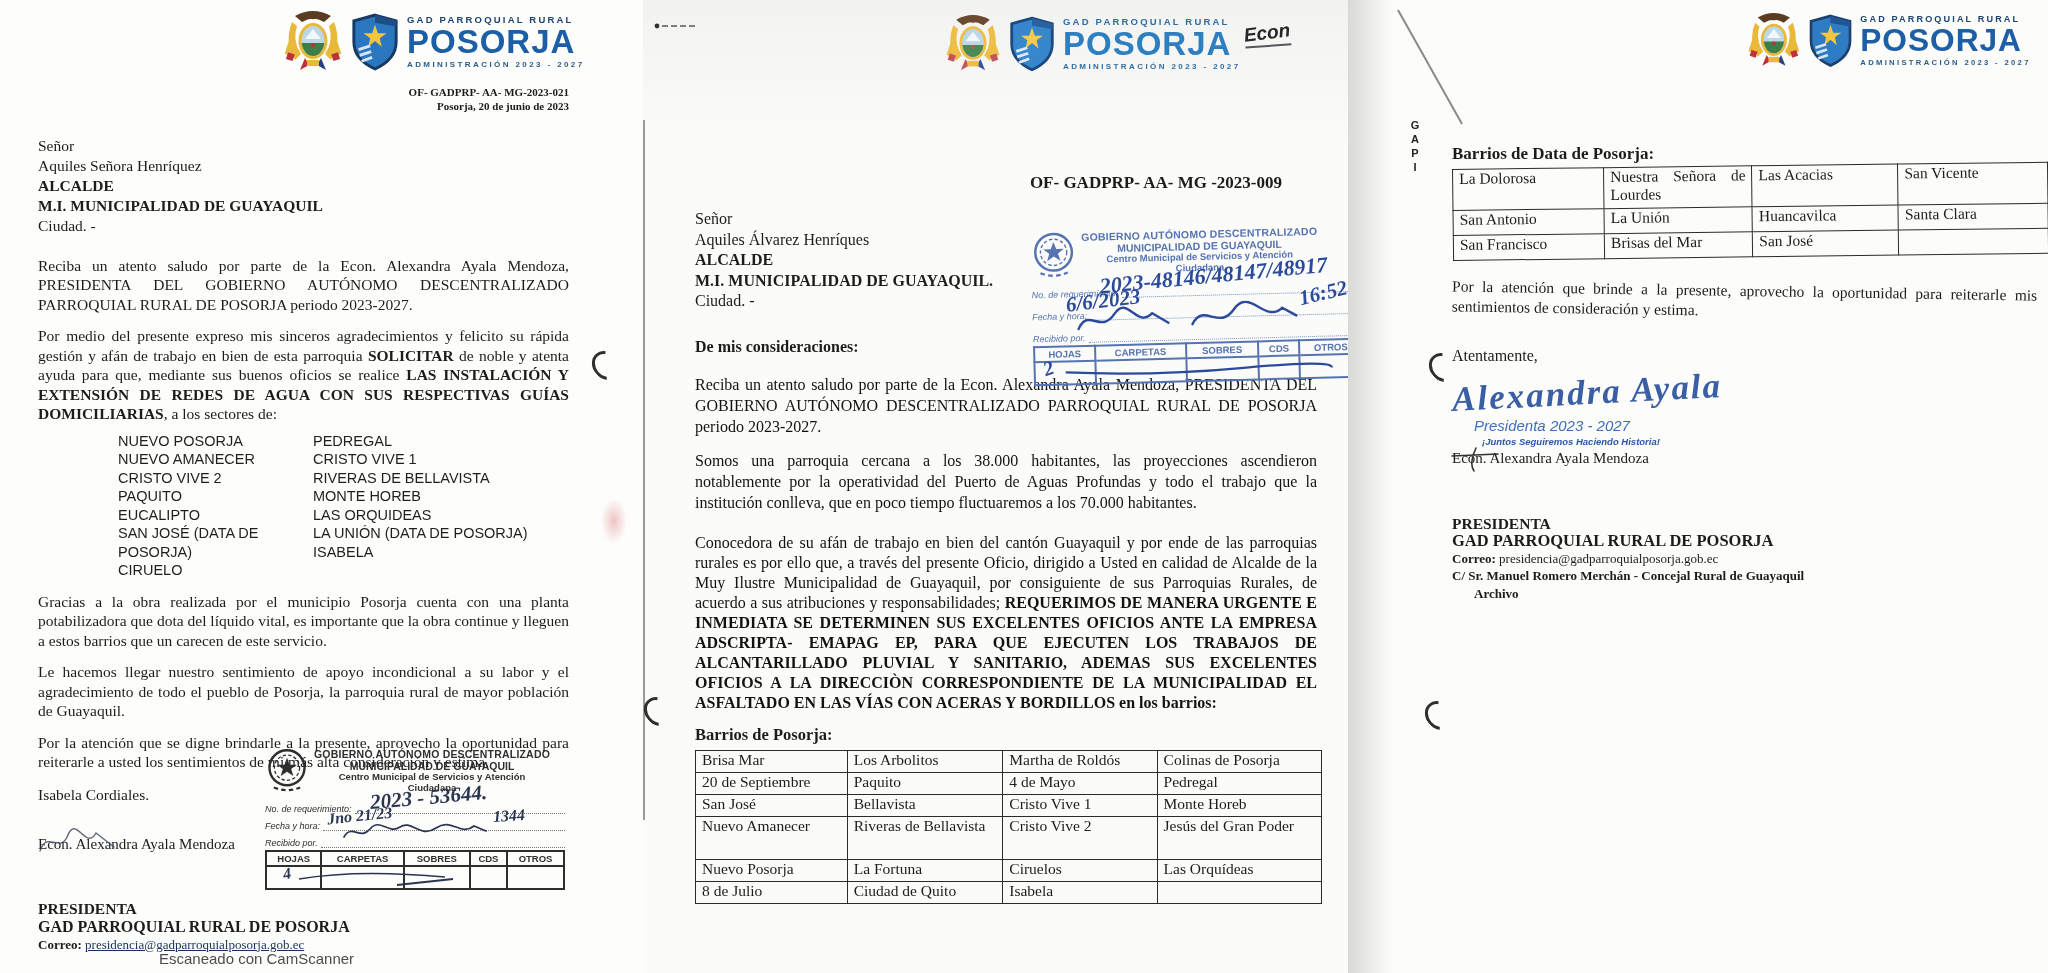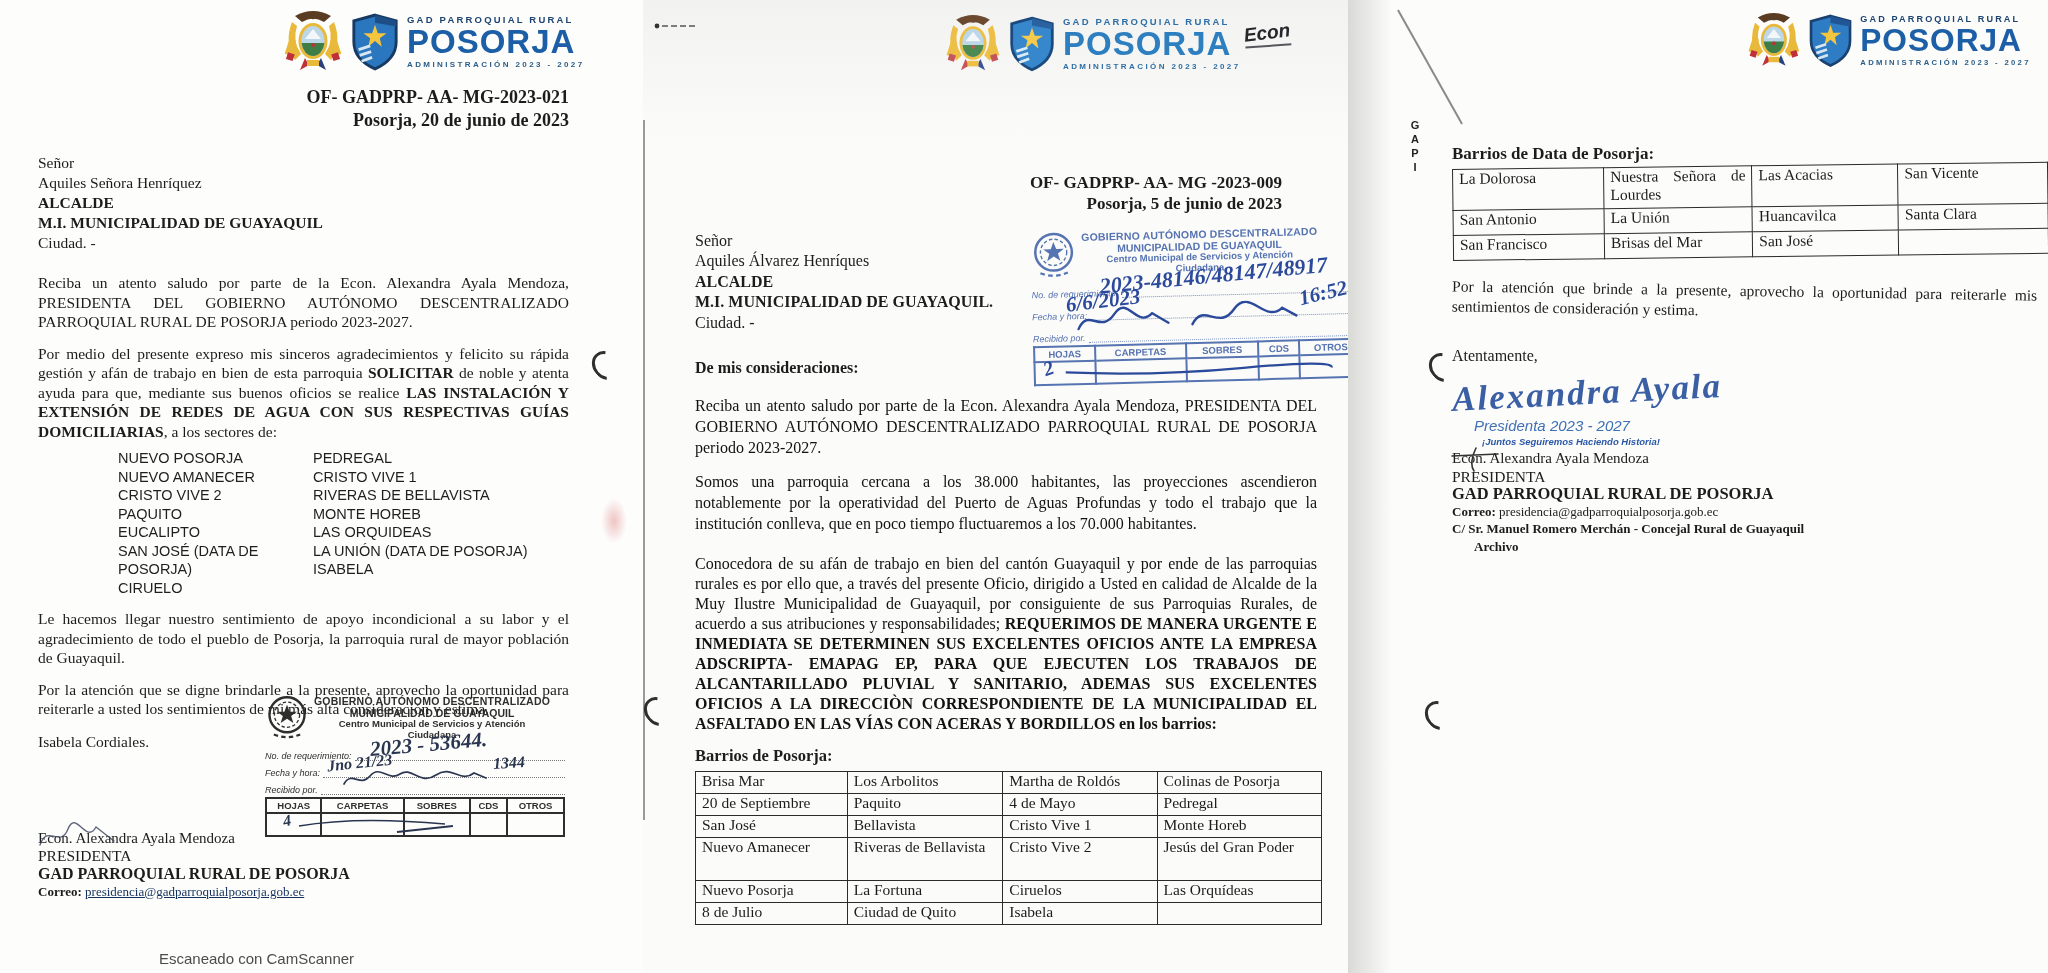--- a/index.html
+++ b/index.html
@@ -15,21 +15,21 @@
 
   
   .letterhead{display:flex;align-items:center;gap:7px;width:max-content;}
   .lh-text{display:flex;flex-direction:column;line-height:1.05;font-family:"Liberation Sans",sans-serif;}
   .lh-gad{font-size:9.5px;font-weight:bold;letter-spacing:2.2px;color:#1d4470;}
   .lh-name{font-size:33px;font-weight:bold;letter-spacing:1px;color:#1d5fa6;margin:1px 0;}
   .lh-admin{font-size:8px;font-weight:bold;letter-spacing:2.4px;color:#2b5d88;}
   .doc2 .lh-name{color:#2e7fc0;}
   .doc2 .lh-gad,.doc2 .lh-admin{color:#2d6ea6;}
 
-  .refline{font-weight:bold;font-size:18px;line-height:1.25;}
+  .refline{font-weight:bold;font-size:11px;line-height:1.25;}
   .recipient{font-size:15.5px;line-height:20px;}
   .recipient .b{font-weight:bold;}
   .para{font-size:15.5px;line-height:19.5px;text-align:justify;margin:0;}
   .bold{font-weight:bold;}
 
   
   .doc1-inner{padding:8px 74px 0 38px;}
   .doc1 .letterhead{margin:0 0 0 245px;}
   .doc1 .refline{text-align:right;margin-top:10px;}
   .doc1 .recipient{margin-top:22px;}
@@ -39,21 +39,21 @@
            font-size:14.5px;line-height:18.5px;color:#1f1f1f;}
   .sectors ul{list-style:none;margin:0;padding:0;}
   .sectors ul:first-child{width:195px;}
   .doc1 .p3{margin-top:12px;}
   .doc1 .p4{margin-top:12px;}
   .doc1 .p5{margin-top:12px;}
   .farewell{margin-top:14px;font-size:15.5px;}
   .doc1-bottom{position:relative;height:150px;margin-top:4px;}
   .signer{font-size:15px;line-height:18px;}
   .signer .name{position:relative;}
-  .signer .t{font-weight:normal;font-size:15.5px;}
+  .signer .t{font-weight:bold;font-size:15.5px;margin-top:47px;}
   .signer .o{font-weight:bold;font-size:16px;}
   .signer .mail{font-size:13px;}
   .signer .mail .lbl{font-weight:bold;}
   .signer .mail .addr{text-decoration:underline;color:#14315e;}
   .doc1-bottom .signer{position:absolute;left:0;bottom:4px;}
   .camscanner{position:absolute;left:0;right:130px;bottom:6px;text-align:center;
               font-family:"Liberation Sans",sans-serif;font-size:15px;color:#4c4c4c;}
 
   
   .stamp{position:absolute;width:300px;font-family:"Liberation Sans",sans-serif;}
@@ -203,20 +203,21 @@
           <li>PEDREGAL</li>
           <li>CRISTO VIVE 1</li>
           <li>RIVERAS DE BELLAVISTA</li>
           <li>MONTE HOREB</li>
           <li>LAS ORQUIDEAS</li>
           <li>LA UNIÓN (DATA DE POSORJA)</li>
           <li>ISABELA</li>
         </ul>
       </div>
 
+      <p class="para p3">Gracias a la obra realizada por el municipio Posorja cuenta con una planta potabilizadora que dota del líquido vital, es importante que la obra continue y lleguen a estos barrios que un carecen de este servicio.</p>
       <p class="para p4">Le hacemos llegar nuestro sentimiento de apoyo incondicional a su labor y el agradecimiento de todo el pueblo de Posorja, la parroquia rural de mayor población de Guayaquil.</p>
       <p class="para p5">Por la atención que se digne brindarle a la presente, aprovecho la oportunidad para reiterarle a usted los sentimientos de mi más alta consideración y estima.</p>
       <div class="farewell">Isabela Cordiales.</div>
 
       <div class="doc1-bottom">
 
         <div class="stamp stamp-dark">
           <div class="stamp-head">
             <svg width="44" height="46" viewBox="0 0 40 42">
               <circle cx="20" cy="18" r="16" fill="none" stroke="currentColor" stroke-width="2.2"></circle>
@@ -341,21 +342,20 @@
           <span class="lh-gad">GAD PARROQUIAL RURAL</span>
           <span class="lh-name">POSORJA</span>
           <span class="lh-admin">ADMINISTRACIÓN 2023 - 2027</span>
         </div>
       </div>
 
       <div class="econ-note">Econ</div>
 
       <div class="refline">
         <div>OF- GADPRP- AA- MG -2023-009</div>
-        <div>Posorja, 5 de junio de 2023</div>
       </div>
 
       <div class="stamp stamp-blue">
         <div class="stamp-head">
           <svg width="46" height="48" viewBox="0 0 40 42">
             <circle cx="20" cy="18" r="16" fill="none" stroke="currentColor" stroke-width="2.2"></circle>
             <circle cx="20" cy="18" r="11.5" fill="none" stroke="currentColor" stroke-width="1.2" stroke-dasharray="3 2"></circle>
             <polygon points="20,9 22.4,15.2 29,15.2 23.8,19.2 25.8,25.6 20,21.7 14.2,25.6 16.2,19.2 11,15.2 17.6,15.2" fill="currentColor"></polygon>
             <path d="M8 36 Q20 41 32 36" fill="none" stroke="currentColor" stroke-width="2" stroke-dasharray="4 3"></path>
           </svg>

